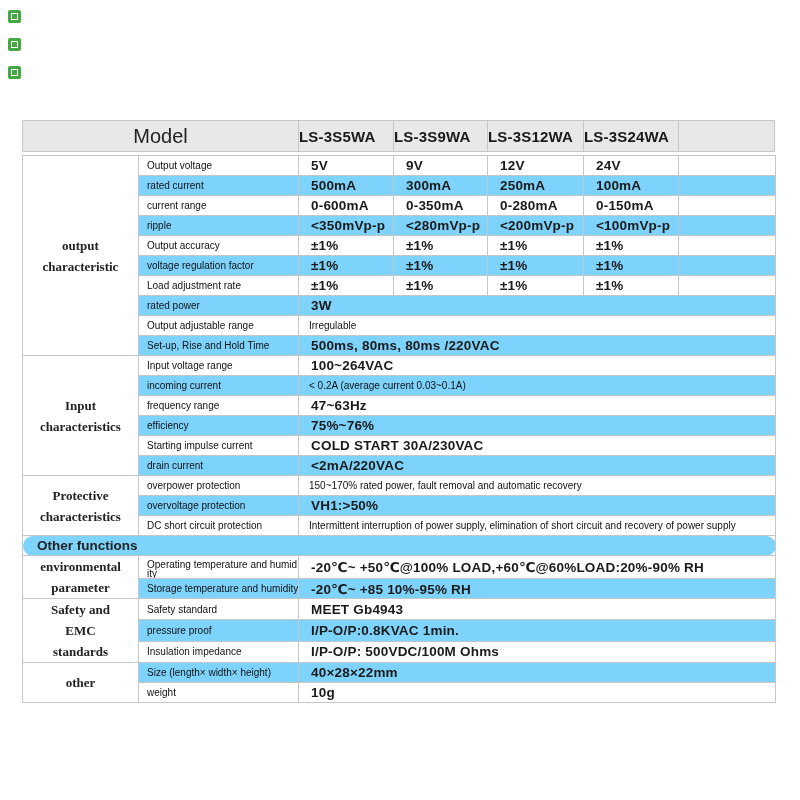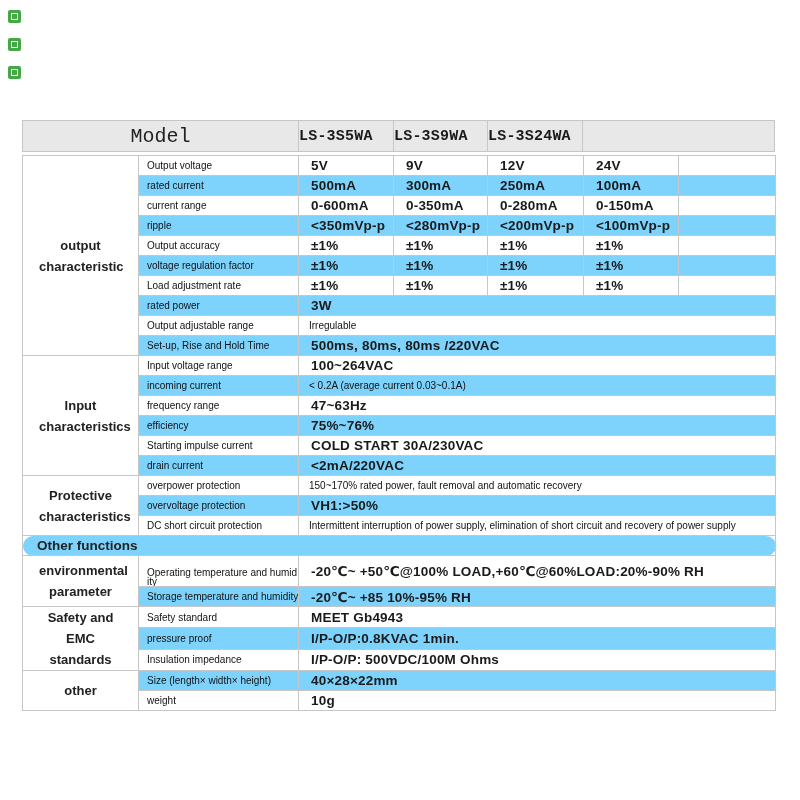--- a/index.html
+++ b/index.html
@@ -7,37 +7,37 @@
   .sheet{position:relative;width:800px;height:800px;background:#fff;}
 
   
   .ph-icon{position:absolute;left:8px;width:13px;height:13px;background:#44a944;border-radius:2px;
     display:flex;align-items:center;justify-content:center;}
   .ph-icon .ph-glyph{width:5px;height:5px;border:1px solid #fff;display:block;}
   .ph-1{top:10px}.ph-2{top:38px}.ph-3{top:66px}
 
   
   .spec-header{position:absolute;left:22px;top:120px;width:753px;height:32px;display:flex;
-    background:#e8e8e8;border:1px solid #c6c6c6;box-sizing:border-box;font-family:Liberation Mono, monospace;}
+    background:#e8e8e8;border:1px solid #c6c6c6;box-sizing:border-box;}
   .spec-header .hcell{box-sizing:border-box;border-left:1px solid #c6c6c6;display:flex;align-items:center;}
   .spec-header .hcell:first-child{border-left:none;}
   .h-model{width:275px;justify-content:center;font-size:20px;color:#222;}
   .h-m1{width:95px}.h-m2{width:94px}.h-m3{width:96px}.h-m4{width:95px}.h-empty{flex:1}
   .h-name{font-weight:bold;font-size:15px;letter-spacing:.2px;}
 
   
   table.spec-table{position:absolute;left:22px;top:155px;width:753px;border-collapse:collapse;
     table-layout:fixed;}
   td{border:1px solid #c6c6c6;height:20px;padding:0;overflow:hidden;vertical-align:middle;
     background:#fff;box-sizing:border-box;}
   td.shade{background:#7dd3fc;}
   td.cat{text-align:center;font-size:13px;font-weight:bold;color:#222;line-height:21px;
-    background:#fff;padding:0 16px;}
+    background:#fff;padding:0 16px;font-family:Liberation Serif, serif;}
   td.lbl{font-size:10px;padding-left:8px;white-space:nowrap;color:#111;}
-  td.lbl.wrap{white-space:normal;word-break:break-all;line-height:9px;padding-top:12px;}
+  td.lbl.wrap{white-space:normal;word-break:break-all;line-height:9px;padding-top:4px;}
   td.val{font-size:13.5px;font-weight:bold;padding-left:12px;white-space:nowrap;letter-spacing:.2px;}
   td.val-sm{font-size:10px;font-weight:normal;padding-left:10px;white-space:nowrap;color:#111;}
   td.section{font-size:13.5px;font-weight:bold;color:#222;padding-left:14px;white-space:nowrap;border-radius:10px;}
 </style>
 </head>
 <body>
 
 <div class="sheet">
 
   <span class="ph-icon ph-1">
@@ -47,20 +47,21 @@
       <span class="ph-glyph"></span>
     </span>
   <span class="ph-icon ph-3">
       <span class="ph-glyph"></span>
     </span>
 
   <div class="spec-header">
     <div class="hcell h-model">Model</div>
     <div class="hcell h-m1 h-name">LS-3S5WA</div>
     <div class="hcell h-m2 h-name">LS-3S9WA</div>
+    <div class="hcell h-m3 h-name">LS-3S12WA</div>
     <div class="hcell h-m4 h-name">LS-3S24WA</div>
     <div class="hcell h-empty"></div>
   </div>
 
   <table class="spec-table">
     <colgroup>
       <col style="width:116px">
         <col style="width:160px">
         <col style="width:95px">
       <col style="width:94px">

